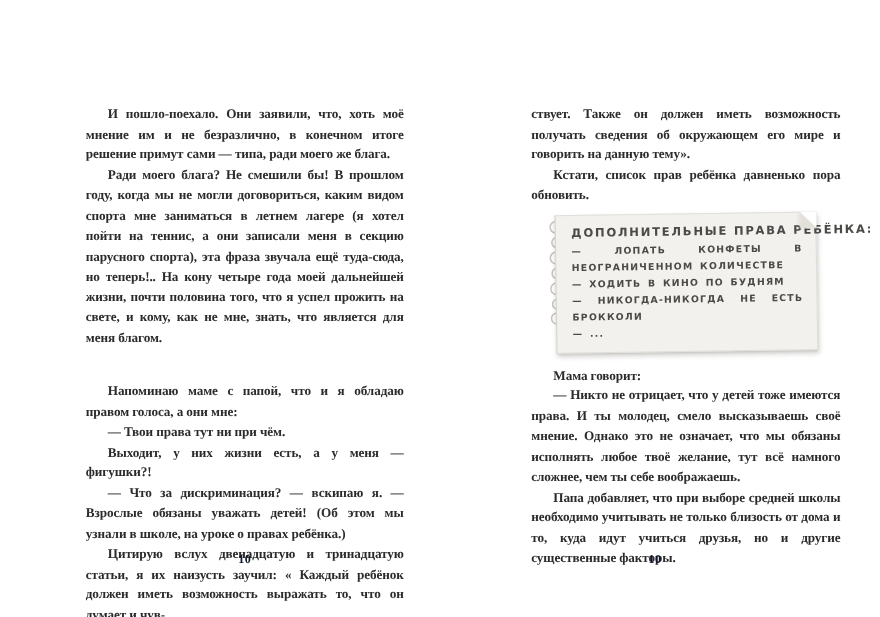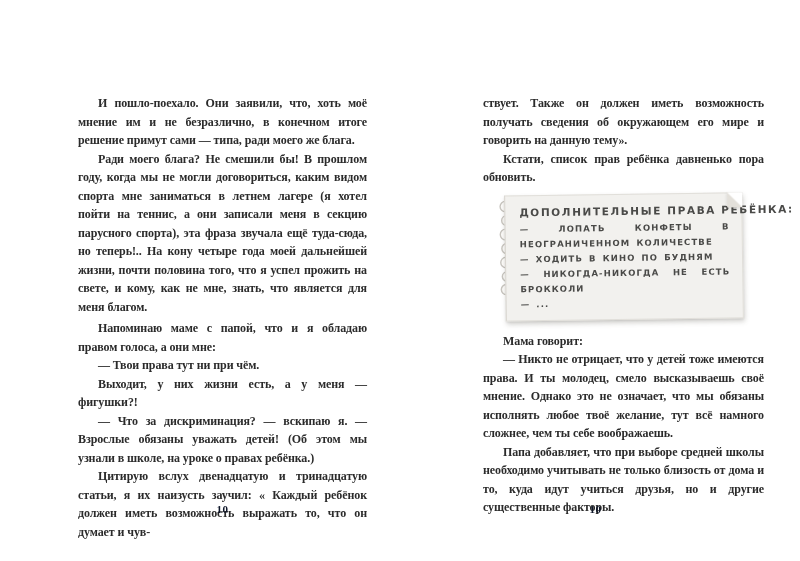--- a/index.html
+++ b/index.html
@@ -16,21 +16,21 @@
     letter-spacing: -0.1px;
     text-align: justify;
     hyphens: auto;
     -webkit-hyphens: auto;
   }
   .col-left  { left: 78px;  width: 289px; }
   .col-right { left: 455px; width: 281px; margin-left: 28px; }
 
   p.para { text-indent: 0; }
   p.para.indent { text-indent: 20px; }
-  p.para.gap-before { margin-top: 3px; }
+  p.para.gap-before { margin-top: 30px; }
 
   .page-number {
     position: absolute;
     top: 503px;
     text-align: center;
     font-size: 11px;
     letter-spacing: 0.5px;
     color: #0f172a;
   }
   .pn-left  { left: 78px;  width: 289px; }

